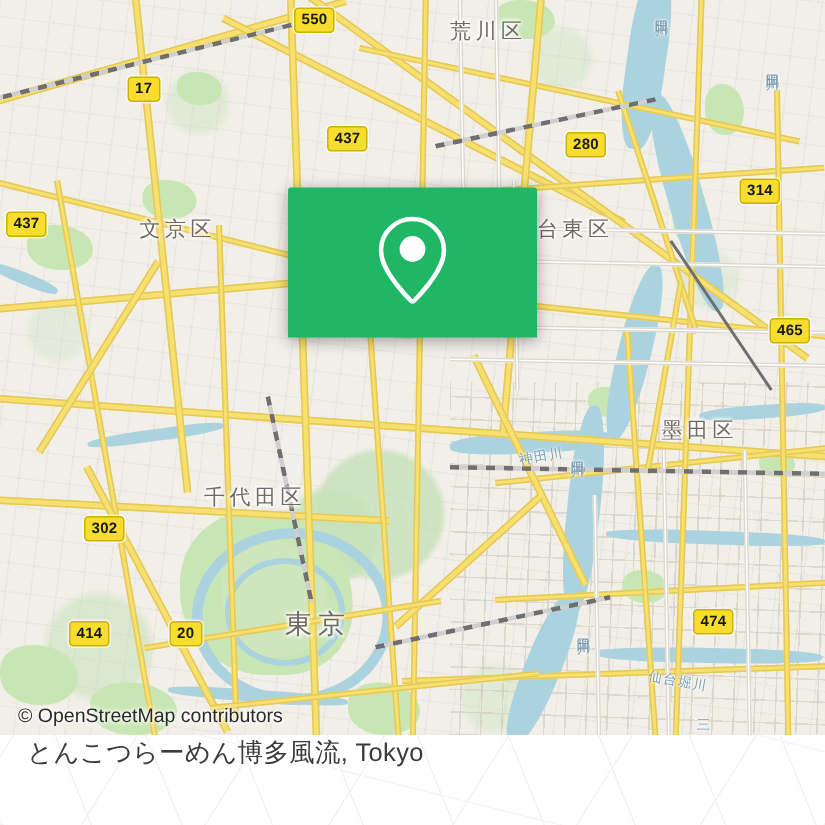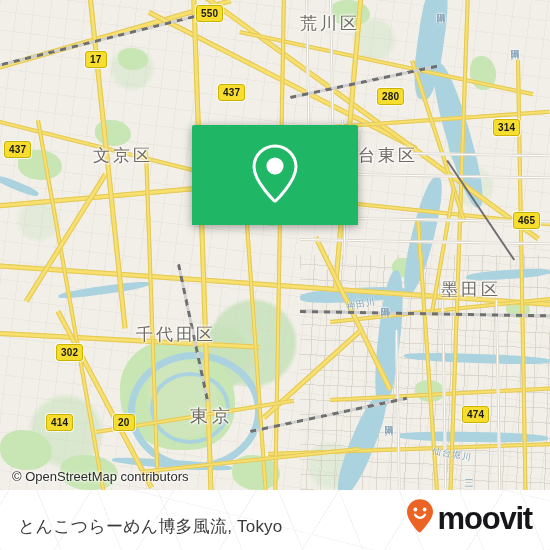--- a/index.html
+++ b/index.html
@@ -57,21 +57,21 @@
   
   .shield{
     position:absolute;background:#f7dd2e;border:1px solid #c9b200;border-radius:3px;
     color:#1a1a1a;font-size:10px;font-weight:700;line-height:13px;
     padding:1px 4px;letter-spacing:.2px;white-space:nowrap;
     box-shadow:0 0 0 1px rgba(255,255,255,.7);
   }
   
   .plabel{
     position:absolute;color:#6f6a62;white-space:nowrap;
-    font-size:17px;letter-spacing:3px;
+    font-size:14px;letter-spacing:3px;
     text-shadow:0 0 3px #fff,0 0 3px #fff,1px 1px 2px #fff,-1px -1px 2px #fff;
   }
   .plabel.city{font-size:18px;letter-spacing:4px;}
   .rlabel{
     position:absolute;color:#7f9fb3;white-space:nowrap;font-size:9px;letter-spacing:1px;
     text-shadow:0 0 2px #fff,0 0 2px #fff;
   }
   .rlabel.vert{writing-mode:vertical-rl;}
 
   
@@ -100,22 +100,22 @@
   
   .attrib{
     position:absolute;left:12px;top:469px;font-size:13px;color:#2a2a2a;
     text-shadow:0 0 3px #fff,0 0 3px #fff,0 0 5px #fff;
     white-space:nowrap;
   }
 
   
   .bottombar{
     position:absolute;left:0;top:490px;width:550px;height:60px;background:#ffffff;
-    display:flex;align-items:flex-end;justify-content:space-between;
-    padding:12px 18px;box-sizing:border-box;overflow:hidden;
+    display:flex;align-items:flex-start;justify-content:space-between;
+    padding:0 18px;box-sizing:border-box;overflow:hidden;
   }
   .bb-watermark{
     position:absolute;inset:0;pointer-events:none;opacity:.35;
     background-image:
       repeating-linear-gradient(68deg, rgba(221,217,209,.9) 0 1px, rgba(0,0,0,0) 1px 56px),
       repeating-linear-gradient(-58deg, rgba(221,217,209,.9) 0 1px, rgba(0,0,0,0) 1px 70px),
       repeating-linear-gradient(14deg, rgba(224,220,212,.7) 0 1px, rgba(0,0,0,0) 1px 90px);
   }
   .bb-title{
     position:relative;font-size:17px;color:#3b3b3b;white-space:nowrap;letter-spacing:.2px;
@@ -266,26 +266,15 @@
         </span>
       </div>
     </div>
 
     <div class="attrib">© OpenStreetMap contributors</div>
   </div>
 
   <div class="bottombar">
     <div class="bb-watermark"></div>
     <div class="bb-title">とんこつらーめん博多風流, Tokyo</div>
-    <div class="logo">
-      <span>
-        <svg width="30" height="36" viewBox="0 0 30 36" aria-hidden="true">
-          <path d="M15 1.2C7.8 1.2 2 6.9 2 14c0 6 5.7 13.6 10.9 19.6.9 1.1 2.5 1.1 3.4 0C21.4 27.6 28 20 28 14c0-7.1-5.8-12.8-13-12.8z" fill="#ec6425"></path>
-          <circle cx="10.4" cy="11.5" r="1.9" fill="#ffffff"></circle>
-          <circle cx="19.6" cy="11.5" r="1.9" fill="#ffffff"></circle>
-          <path d="M10 16.6c1.3 2.2 3 3.3 5 3.3s3.7-1.1 5-3.3" fill="none" stroke="#ffffff" stroke-width="2.1" stroke-linecap="round"></path>
-        </svg>
-      </span>
-      <span class="logo-word">moovit</span>
-    </div>
   </div>
 
 </div>
 
 </body></html>

